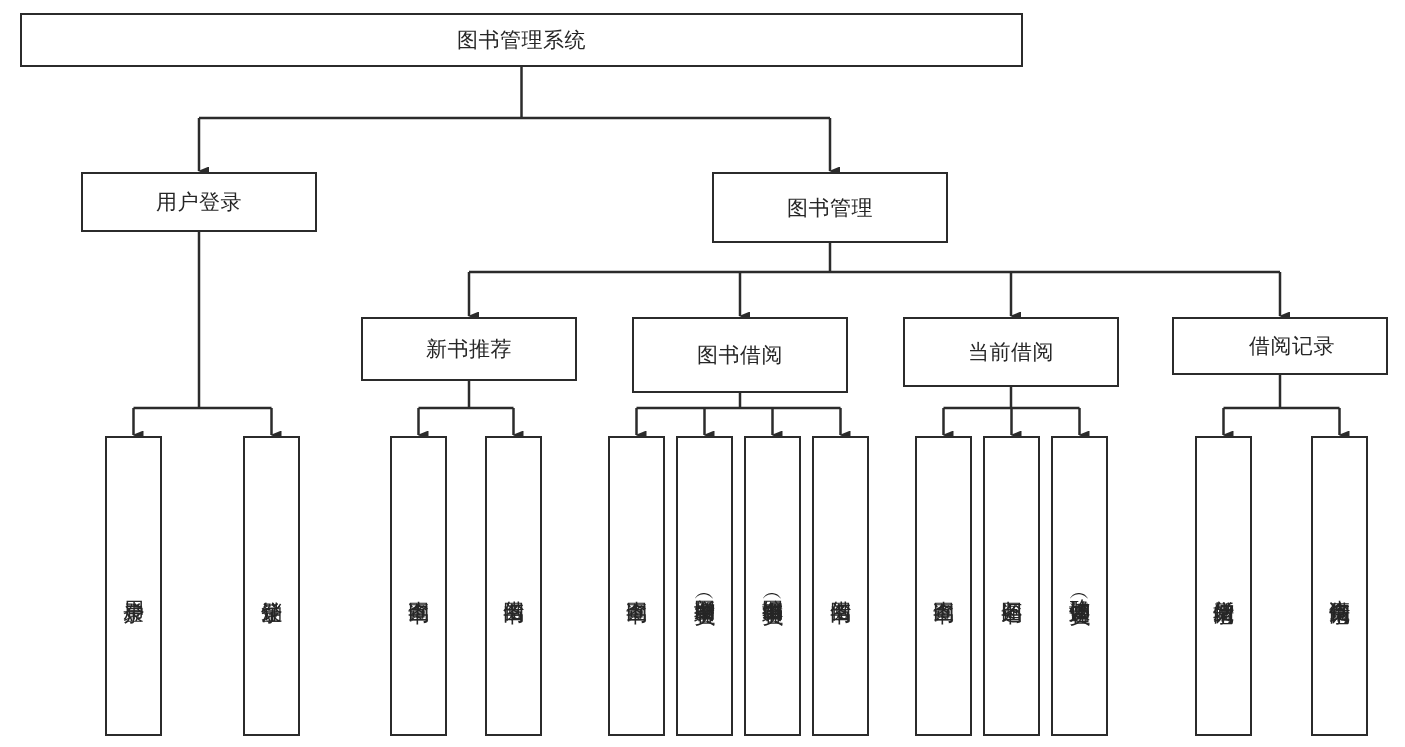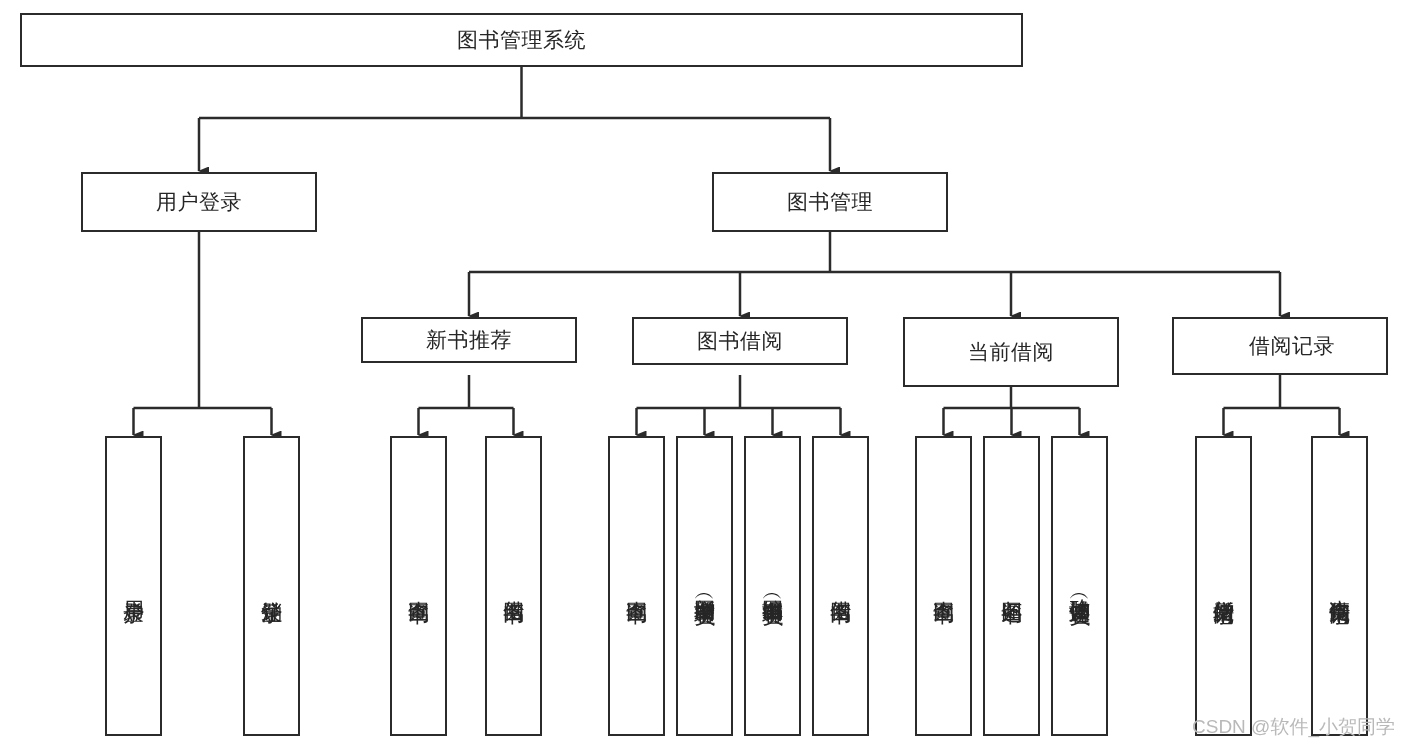--- a/index.html
+++ b/index.html
@@ -123,27 +123,27 @@
       </g>
   </svg>
 
   <div id="node-layer">
       <div class="node node-root node-h" id="node-root" style="left: 20px; top: 13px; width: 1003px; height: 54px;">
         <span class="node-label">图书管理系统</span>
       </div>
       <div class="node node-branch node-h" id="node-user-login" style="left: 81px; top: 172px; width: 236px; height: 60px;">
         <span class="node-label">用户登录</span>
       </div>
-      <div class="node node-branch node-h" id="node-book-manage" style="left: 712px; top: 172px; width: 236px; height: 60px;">
+      <div class="node node-branch node-h" id="node-book-manage" style="left: 712px; top: 172px; width: 236px; height: 71px;">
         <span class="node-label">图书管理</span>
       </div>
-      <div class="node node-branch node-h" id="node-new-book-rec" style="left: 361px; top: 317px; width: 216px; height: 46px;">
+      <div class="node node-branch node-h" id="node-new-book-rec" style="left: 361px; top: 317px; width: 216px; height: 64px;">
         <span class="node-label">新书推荐</span>
       </div>
-      <div class="node node-branch node-h" id="node-book-borrow" style="left: 632px; top: 317px; width: 216px; height: 48px;">
+      <div class="node node-branch node-h" id="node-book-borrow" style="left: 632px; top: 317px; width: 216px; height: 76px;">
         <span class="node-label">图书借阅</span>
       </div>
       <div class="node node-branch node-h" id="node-current-borrow" style="left: 903px; top: 317px; width: 216px; height: 70px;">
         <span class="node-label">当前借阅</span>
       </div>
       <div class="node node-branch node-h" id="node-borrow-record" style="left: 1172px; top: 317px; width: 216px; height: 58px; padding-left: 24px;">
         <span class="node-label">借阅记录</span>
       </div>
       <div class="node node-leaf" id="node-leaf-user-login" style="left: 105px; top: 436px; width: 57px; height: 300px;">
         <span class="node-label">用户登录</span>
@@ -179,15 +179,14 @@
         <span class="node-label">确认归还（管理员）</span>
       </div>
       <div class="node node-leaf" id="node-leaf-add-rec" style="left: 1195px; top: 436px; width: 57px; height: 300px;">
         <span class="node-label">新增借阅记录</span>
       </div>
       <div class="node node-leaf" id="node-leaf-query-rec" style="left: 1311px; top: 436px; width: 57px; height: 300px;">
         <span class="node-label">查询借阅记录</span>
       </div>
     </div>
 
-  <div id="watermark">CSDN @软件_小贺同学</div>
 
 </div>
 
 </body></html>

